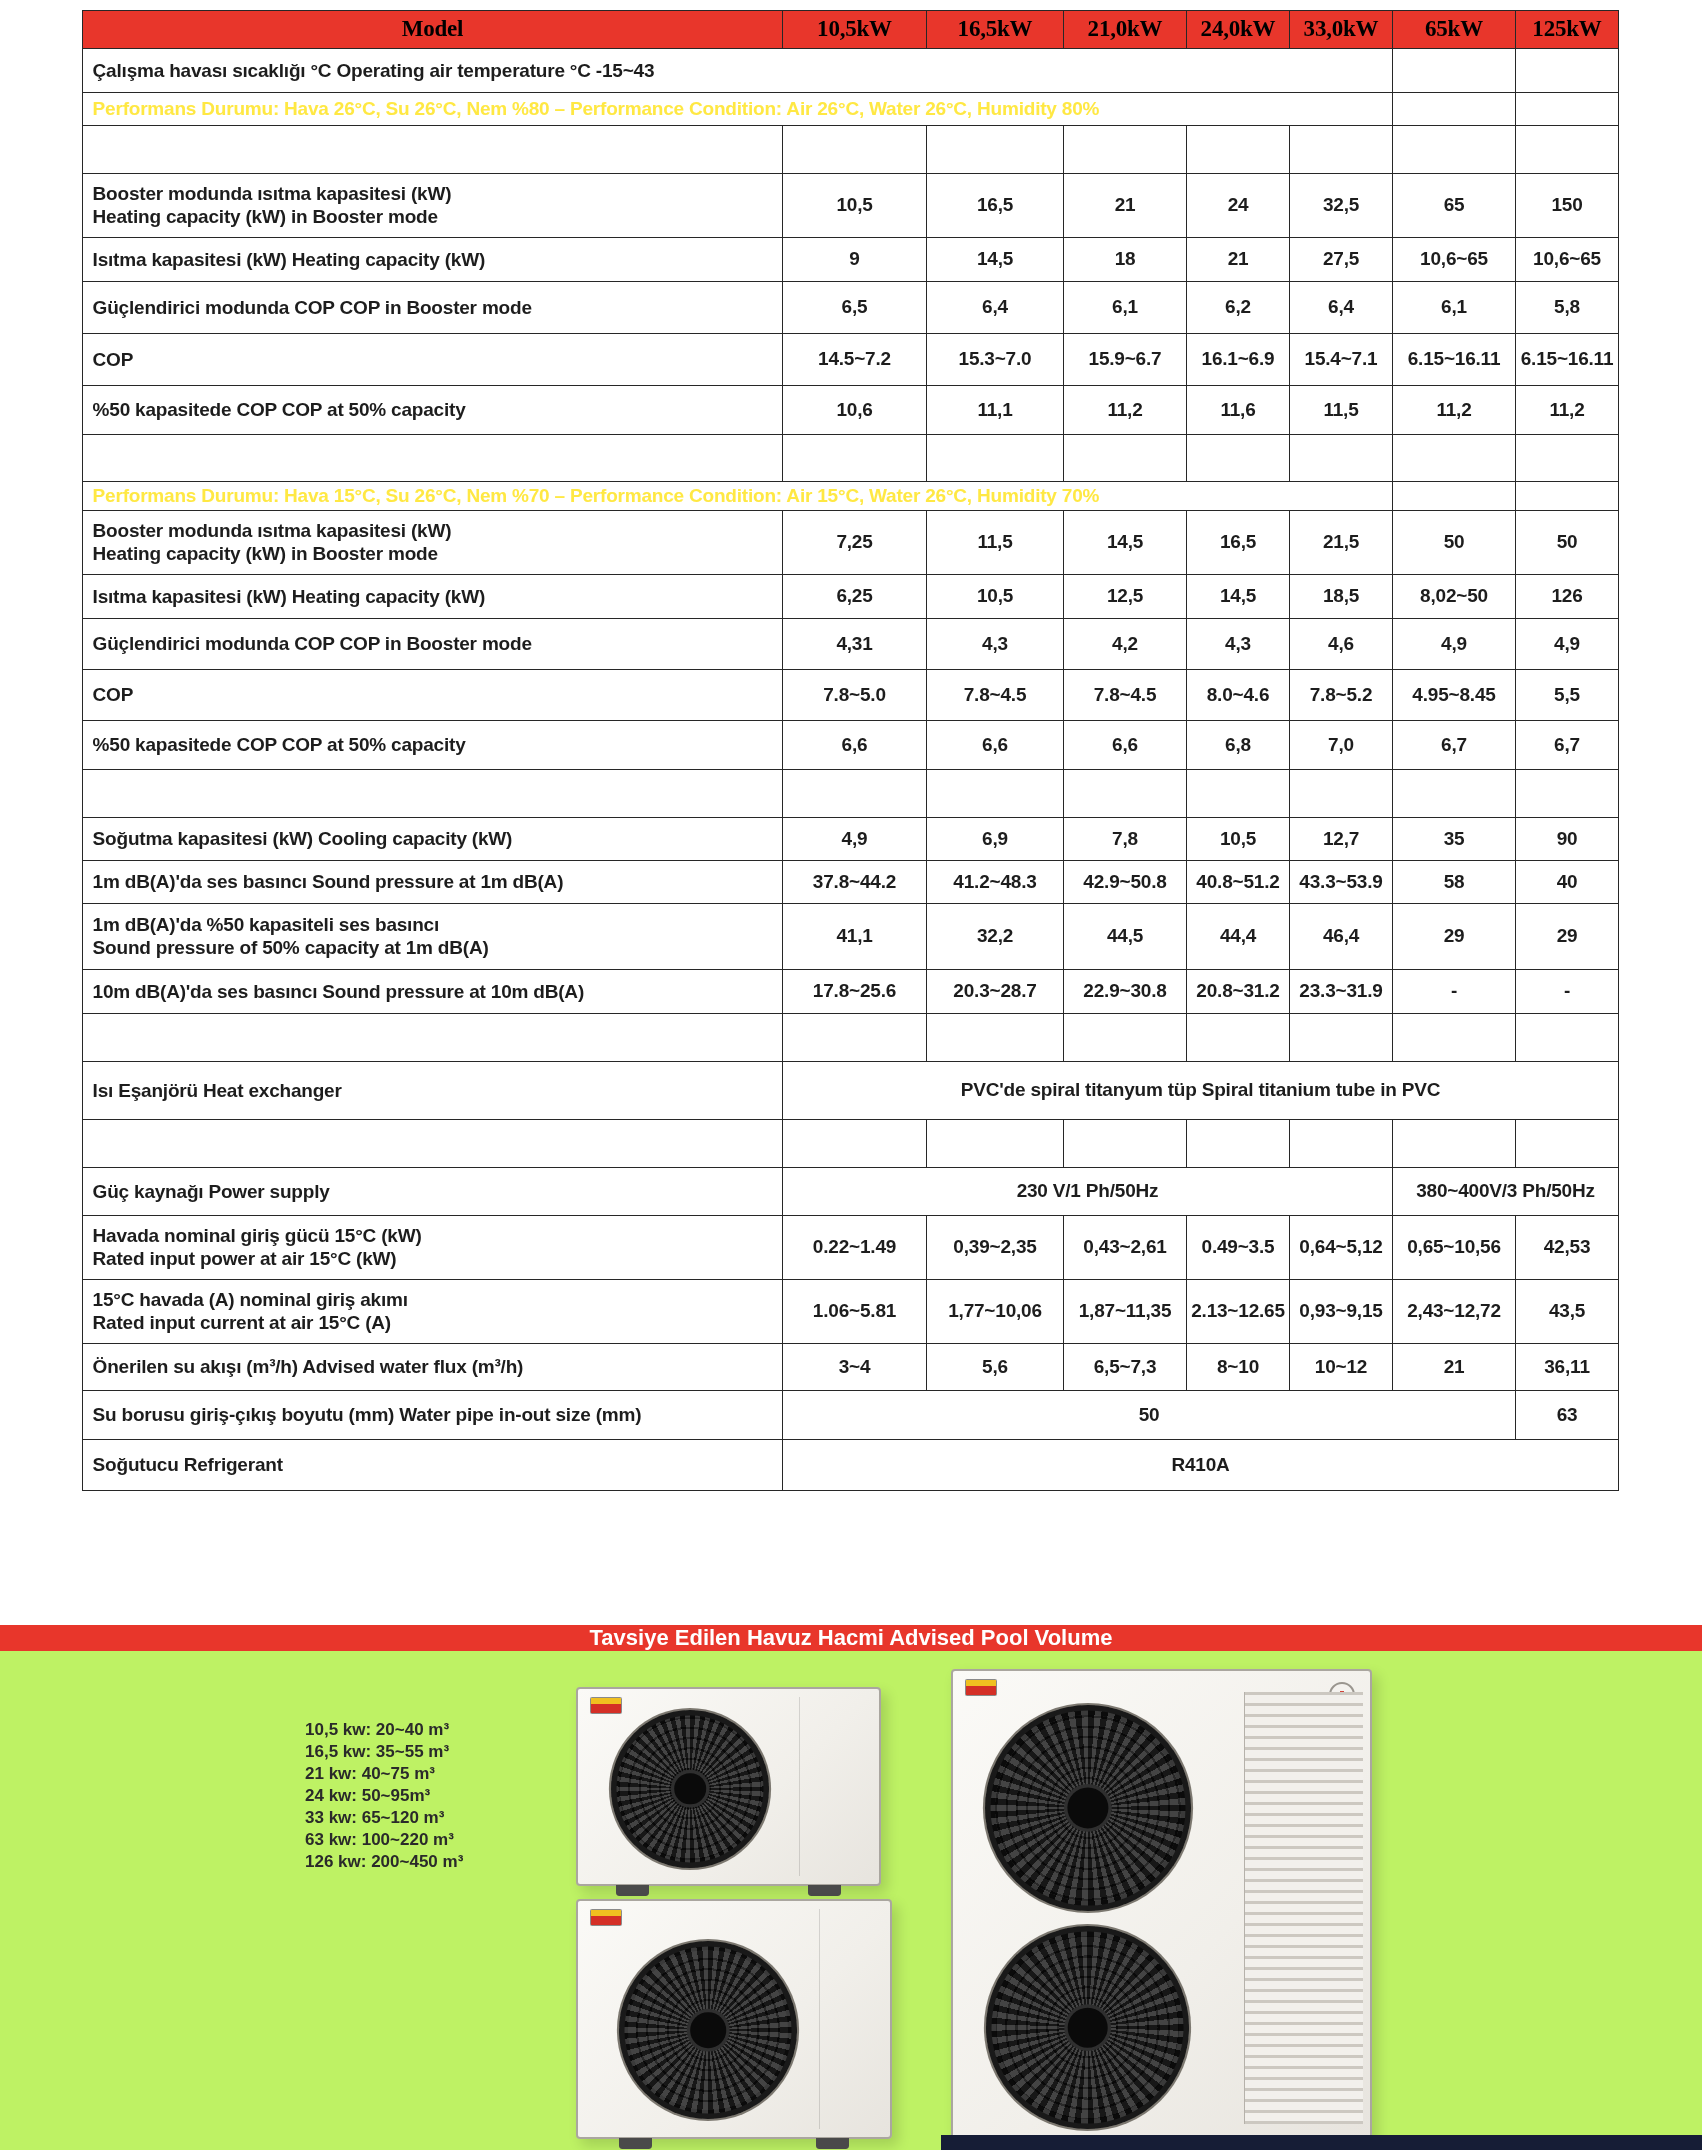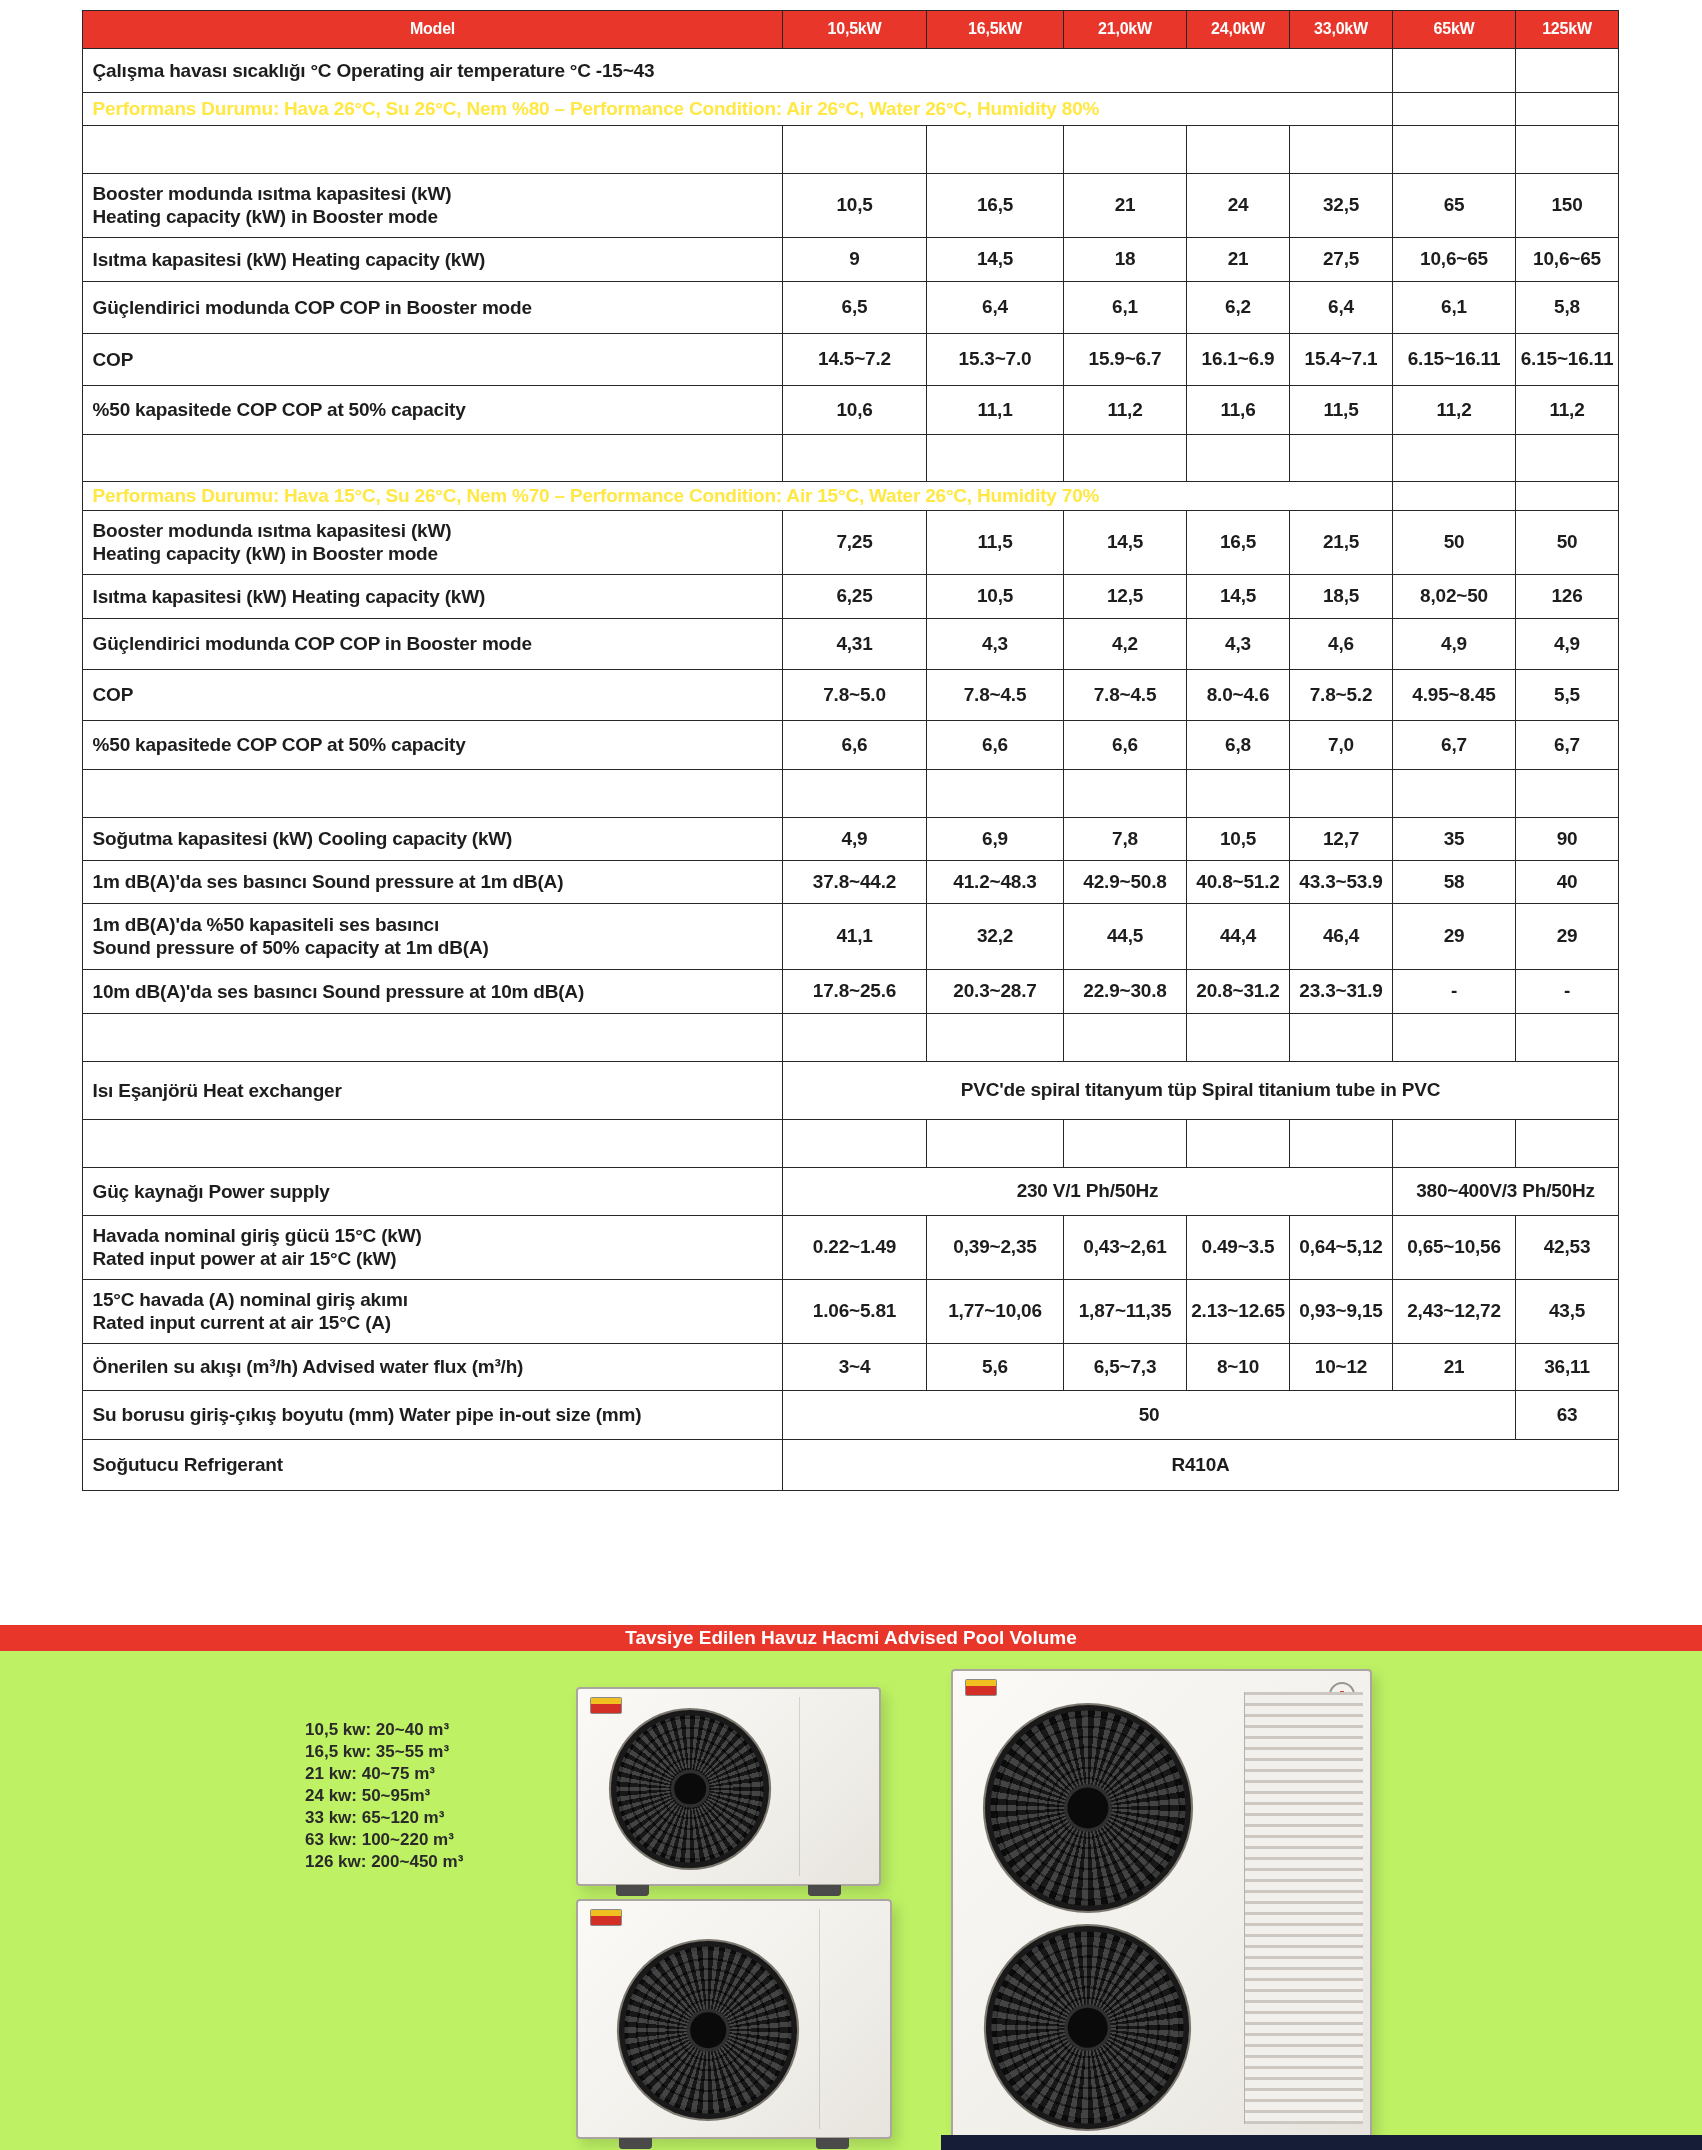--- a/index.html
+++ b/index.html
@@ -15,39 +15,39 @@
     border-collapse:collapse; table-layout:fixed;
   }
   table.spec td {
     border:1.4px solid #272727; vertical-align:middle;
     font-size:19px; font-weight:bold; letter-spacing:-0.2px;
     background:#ffffff;
   }
   td.lbl { text-align:left; padding:2.7px 6.9px 2.7px 9.6px; }
   td.lbl span { display:block; line-height:1.22; }
   td.val, td.value-cell { text-align:center; white-space:nowrap; }
-  tr.hdr td { background:#e8362b; color:#ffffff; text-align:center; font-size:16px; }
+  tr.hdr td { background:#e8362b; color:#000000; text-align:center; font-size:23px;font-family:Liberation Serif, serif; }
   tr.hdr td.model { text-align:center; }
   td.banner {
     background:#e8362b; color:#ffe843; font-size:18.5px;
     padding-left:9.6px; white-space:nowrap; overflow:hidden;
   }
   td.spanv { text-align:center; white-space:nowrap; }
   td.hcell { background:#e8362b; color:#ffe843; text-align:center; white-space:nowrap; }
 
   .h42{height:29px}.h44{height:30px}.h48{height:33px}.h56{height:38px}
   .h62{height:43px}.h64{height:44px}.h68{height:47px}.h70{height:48px}
   .h72{height:49px}.h74{height:51px}.h76{height:52px}.h84{height:58px}
   .h94{height:64px}.h96{height:66px}
 
   
   .pool-banner {
     position:absolute; left:0; top:1625px; width:1702px; height:26px;
     background:#e8362b; display:flex; align-items:center; justify-content:center;
-    color:#ffffff; font-weight:bold; font-size:19px;
+    color:#ffffff; font-weight:bold; font-size:22px;
   }
   .pink {
     position:absolute; left:0; top:1651px; width:1702px; height:500px;
     background:#bef264;
   }
   .pool-list {
     position:absolute; left:305px; top:68px; width:233px;
     font-size:17px; font-weight:bold; color:#2a2a2a; line-height:22px;
   }
   .pool-list span { display:block; }

